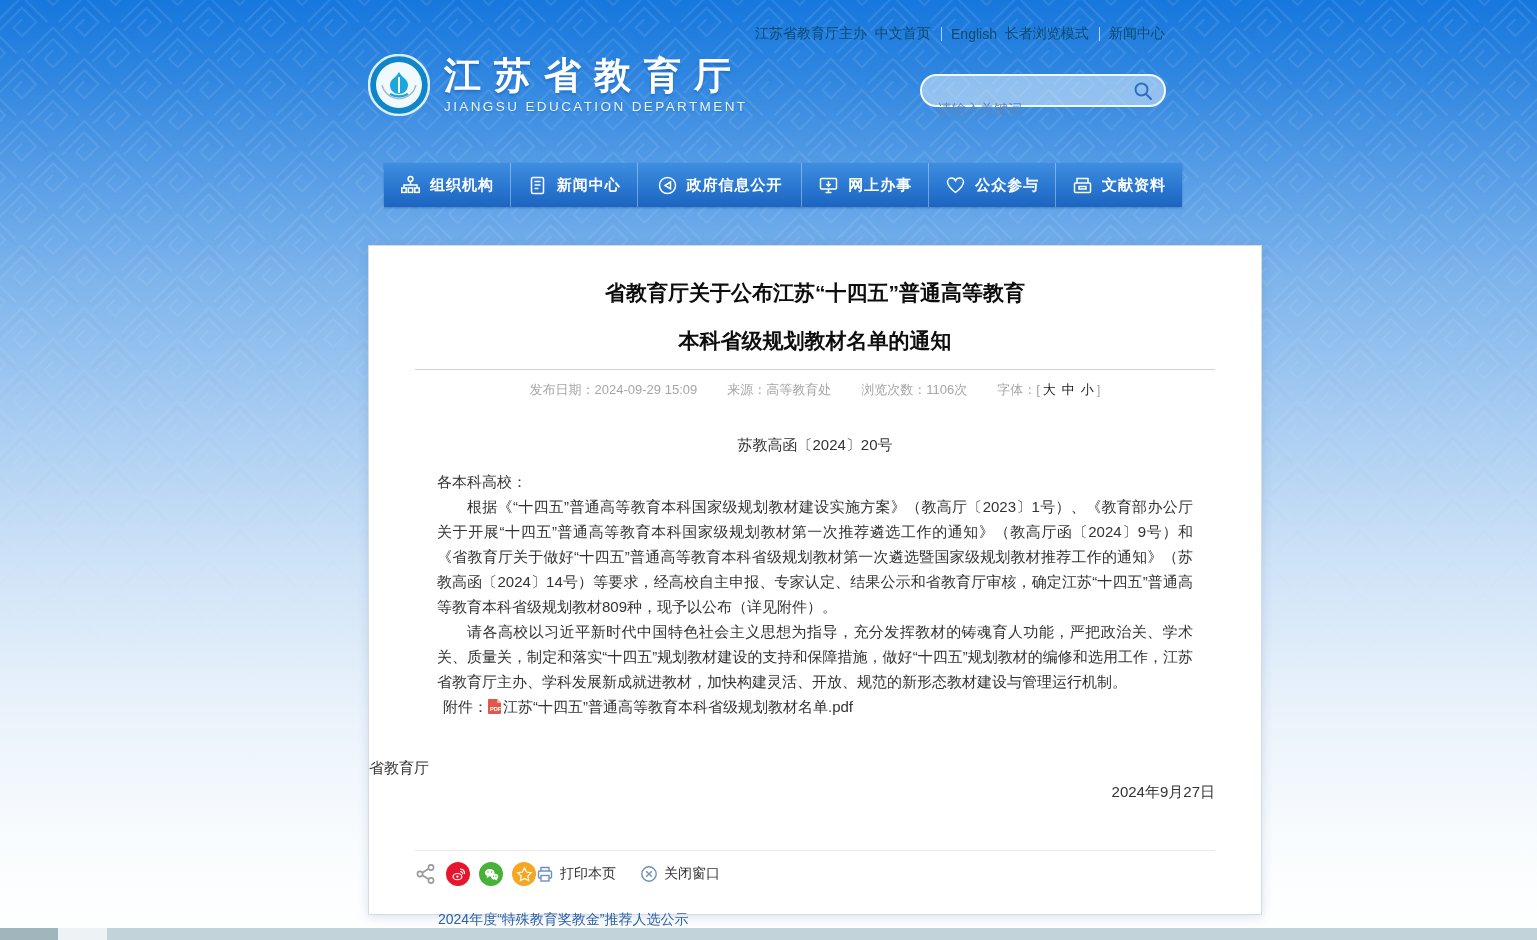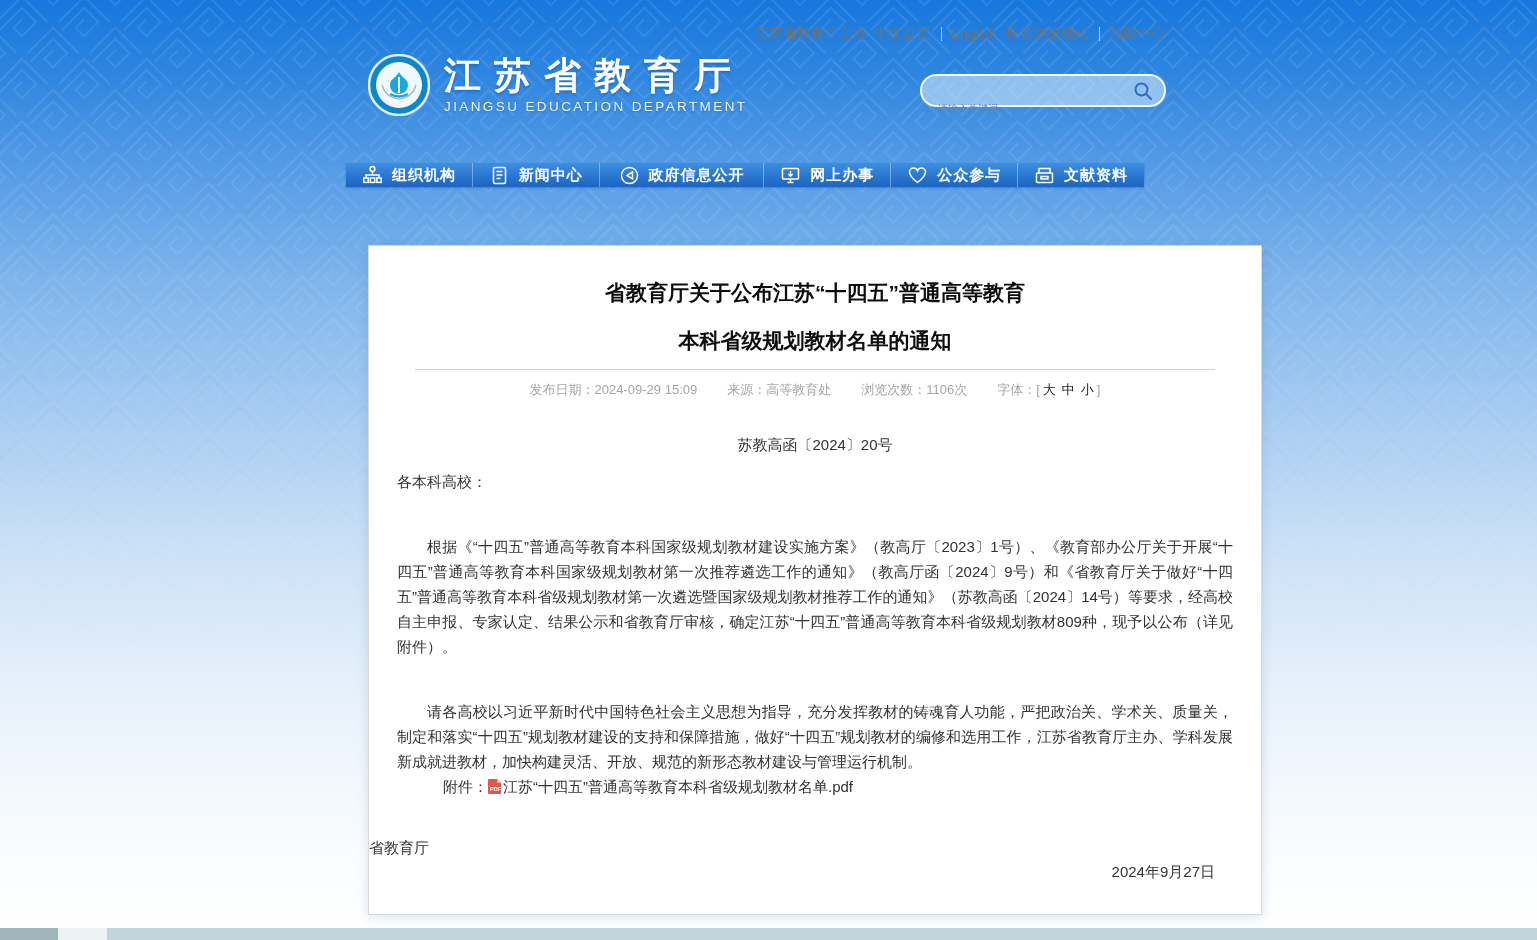--- a/index.html
+++ b/index.html
@@ -6,38 +6,38 @@
   html,body { width:1537px; height:940px; overflow:hidden; }
   body { font-family:"Liberation Sans", sans-serif; position:relative;
     background:linear-gradient(180deg,#1677dd 0%,#2f86e0 8%,#559ce6 18%,#7fb5ec 30%,#a9cdf2 45%,#cfe3f7 60%,#e9f2fb 75%,#f9fcfe 90%,#ffffff 100%);
   }
   .bg-pattern { position:absolute; top:0; left:0; width:1537px; height:700px; pointer-events:none;
     -webkit-mask-image:linear-gradient(180deg,rgba(0,0,0,1) 0%,rgba(0,0,0,.75) 45%,rgba(0,0,0,0) 100%);
     mask-image:linear-gradient(180deg,rgba(0,0,0,1) 0%,rgba(0,0,0,.75) 45%,rgba(0,0,0,0) 100%);
   }
   
   .topbar { position:absolute; top:25px; left:755px; width:410px; display:flex; align-items:center; font-size:14px; color:#fff; }
-  .topbar a { color:#737373; text-decoration:none; cursor:pointer; white-space:nowrap; }
+  .topbar a { color:#0c4a6e; text-decoration:none; cursor:pointer; white-space:nowrap; }
   .tb-gap { width:26px; }
   .tb-sep { width:1px; height:14px; background:rgba(255,255,255,.65); margin:0 10px; }
   
   .header { position:absolute; top:54px; left:368px; display:flex; align-items:center; }
   .logo { width:62px; height:62px; flex:0 0 auto; }
   .site-name { margin-left:14px; }
   .site-title { font-size:37px; font-weight:bold; color:#fff; letter-spacing:13px; line-height:40px;
     text-shadow:0 2px 3px rgba(10,70,150,.4); white-space:nowrap; }
   .site-sub { font-size:13.5px; color:#eaf4fd; letter-spacing:2.4px; margin-top:3px; text-shadow:0 1px 2px rgba(10,70,150,.35); }
   
   .search { position:absolute; top:74px; left:920px; width:246px; height:33px; border-radius:17px;
     background:rgba(222,238,252,.55); border:2px solid #f4fafe; display:flex; align-items:center; padding:0 10px 0 16px; }
-  .search input { flex:1; border:none; outline:none; background:transparent; font-size:10px; color:#2a5f9e; font-family:"Liberation Sans",sans-serif;margin-top:36px; }
+  .search input { flex:1; border:none; outline:none; background:transparent; font-size:14px; color:#2a5f9e; font-family:"Liberation Sans",sans-serif;margin-top:36px; }
   .search input::placeholder { color:#5d87b8; }
   .search .mag { width:22px; height:22px; cursor:pointer; }
   
-  .nav { position:absolute; top:163px; left:346px; width:798px; height:24px; display:flex;
+  .nav { position:absolute; top:163px; left:384px; width:798px; height:44px; display:flex;
     background:linear-gradient(180deg,#3e8ee0 0%,#2a77d0 55%,#1c64c0 100%); box-shadow:0 1px 2px rgba(10,60,130,.35); }
   .nav-item { flex:1 1 0; display:flex; align-items:center; justify-content:center; gap:9px; cursor:pointer; color:#fff; }
   .nav-item + .nav-item { border-left:1px solid rgba(255,255,255,.35); }
   .nav-item.wide { flex:1.3 1 0; }
   .nav-item .lbl { font-size:15px; font-weight:bold; letter-spacing:1px; white-space:nowrap; }
   .nav-item svg { width:21px; height:21px; }
   
   .crumb { position:absolute; top:217px; left:369px; display:flex; align-items:center; font-size:13px; color:#2e3d52;margin-top:44px; }
   .crumb svg { width:15px; height:13px; margin-right:6px; }
   .crumb a { color:#2e3d52; text-decoration:none; cursor:pointer; }
@@ -46,22 +46,22 @@
   .card { position:absolute; top:245px; left:368px; width:894px; height:670px; background:#fff;
     border:1px solid #d5dbe1; box-shadow:0 2px 10px rgba(60,100,150,.18); }
   .a-title { text-align:center; font-size:21px; font-weight:bold; color:#0d0d0d; margin-top:34px; line-height:26px; }
   .a-title2 { text-align:center; font-size:21px; font-weight:bold; color:#0d0d0d; margin-top:22px; line-height:26px; }
   .t-rule { height:1px; background:#d2d2d2; margin:15px 46px 0 46px; }
   .meta { display:flex; justify-content:center; align-items:center; gap:30px; margin-top:11px; font-size:13px; color:#a6a6a6; }
   .meta .grp { white-space:nowrap; }
   .meta .fsz { color:#1a1a1a; cursor:pointer; padding:0 3px; }
   .meta .br { color:#a6a6a6; }
   .docnum { text-align:center; font-size:15px; color:#333; margin-top:37px; }
-  .bodytext { padding:0 28px; margin-top:14px; font-size:15px; color:#333; line-height:25px; text-align:justify; }
-  .bodytext p { text-indent:2em;margin-top:40px; }
+  .bodytext { padding:0 68px; margin-top:14px; font-size:15px; color:#333; line-height:25px; text-align:justify; }
+  .bodytext p { text-indent:2em; }
   .attach { padding:0 44px; font-size:15px; color:#333; line-height:25px; text-indent:2em; }
   .attach a { color:#333; text-decoration:none; cursor:pointer; }
   .attach svg { width:13px; height:15px; vertical-align:-2px; margin-right:2px; }
   .sig-name { padding-right:74px; font-size:15px; color:#333; margin-top:37px; line-height:24px; }
   .sig-date { text-align:right; padding-right:46px; font-size:15px; color:#333; line-height:24px; }
   
   .share-row { margin:46px 46px 0 46px; border-top:1px solid #e9e9e9; padding-top:11px;
     display:flex; justify-content:flex-start; align-items:center; }
   .share-left { display:flex; align-items:center; gap:9px; }
   .sicon { width:24px; height:24px; border-radius:50%; display:flex; align-items:center; justify-content:center; cursor:pointer; }

